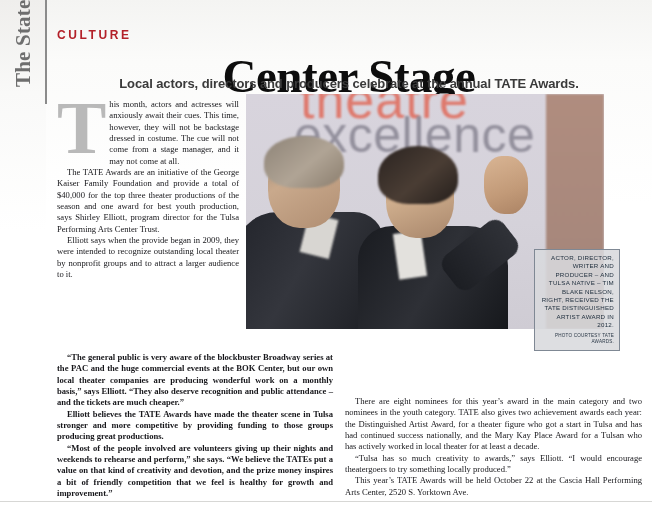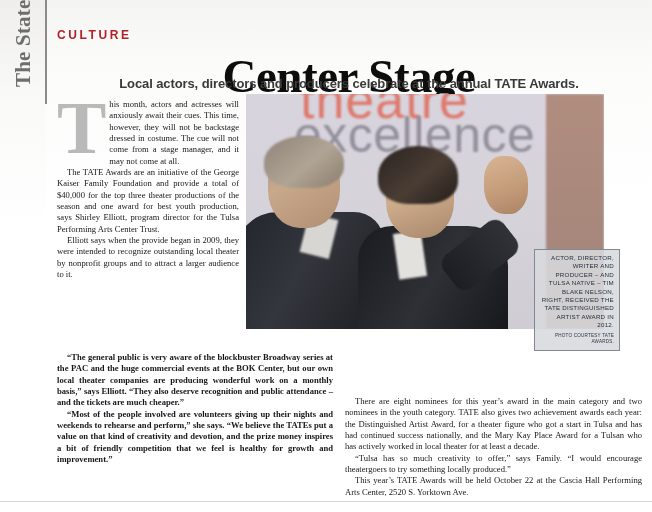--- a/index.html
+++ b/index.html
@@ -389,26 +389,27 @@
 
   <div id="col-narrow" class="bodytext">
     <span id="dropcap">T</span>
     <p class="noindent">his month, actors and actresses will anxiously await their cues. This time, however, they will not be backstage dressed in costume. The cue will not come from a stage manager, and it may not come at all.</p>
     <p>The TATE Awards are an initiative of the George Kaiser Family Foundation and provide a total of $40,000 for the top three theater productions of the season and one award for best youth production, says Shirley Elliott, program director for the Tulsa Performing Arts Center Trust.</p>
     <p>Elliott says when the provide began in 2009, they were intended to recognize outstanding local theater by nonprofit groups and to attract a larger audience to it.</p>
   </div>
 
   <div id="col-wide-left" class="bodytext">
     <p>“The general public is very aware of the blockbuster Broadway series at the PAC and the huge commercial events at the BOK Center, but our own local theater companies are producing wonderful work on a monthly basis,” says Elliott. “They also deserve recognition and public attendance – and the tickets are much cheaper.”</p>
+    <p>Elliott believes the TATE Awards have made the theater scene in Tulsa stronger and more competitive by providing funding to those groups producing great productions.</p>
     <p>“Most of the people involved are volunteers giving up their nights and weekends to rehearse and perform,” she says. “We believe the TATEs put a value on that kind of creativity and devotion, and the prize money inspires a bit of friendly competition that we feel is healthy for growth and improvement.”</p>
   </div>
 
   <div id="col-wide-right" class="bodytext">
     <p>There are eight nominees for this year’s award in the main category and two nominees in the youth category. TATE also gives two achievement awards each year: the Distinguished Artist Award, for a theater figure who got a start in Tulsa and has had continued success nationally, and the Mary Kay Place Award for a Tulsan who has actively worked in local theater for at least a decade.</p>
-    <p>“Tulsa has so much creativity to offer,” says Family. “I would encourage theatergoers to try something locally produced.”</p>
+    <p>“Tulsa has so much creativity to awards,” says Elliott. “I would encourage theatergoers to try something locally produced.”</p>
     <p>This year’s TATE Awards will be held October 22 at the Cascia Hall Performing Arts Center, 2520 S. Yorktown Ave.</p>
     <div id="byline">
       <span id="byline-mark"></span>
       <span id="byline-name">BETH WEESE</span>
     </div>
   </div>
 
   <div id="footer-rule"></div>
   <div id="footer-band"></div>
 

